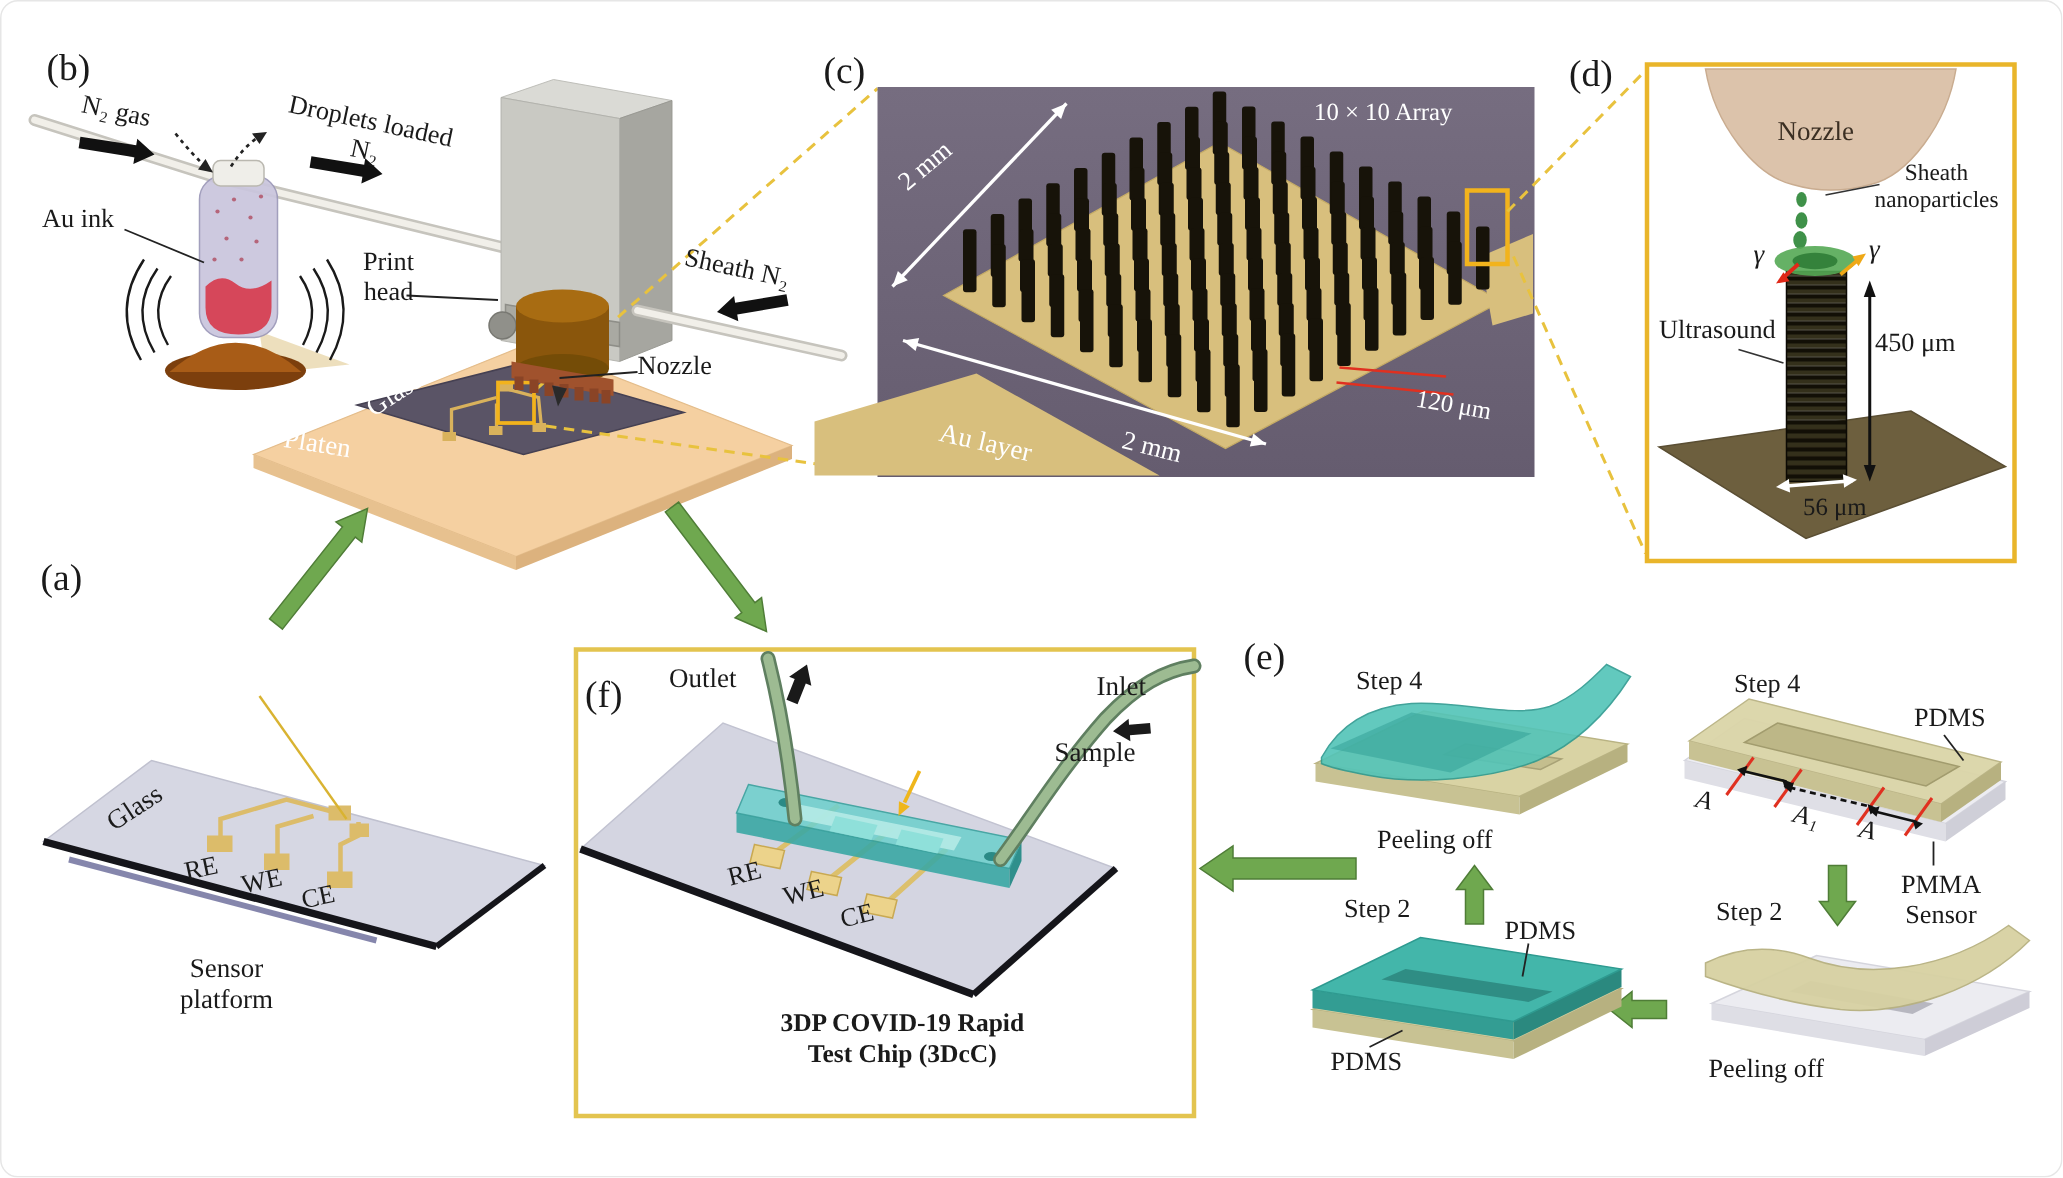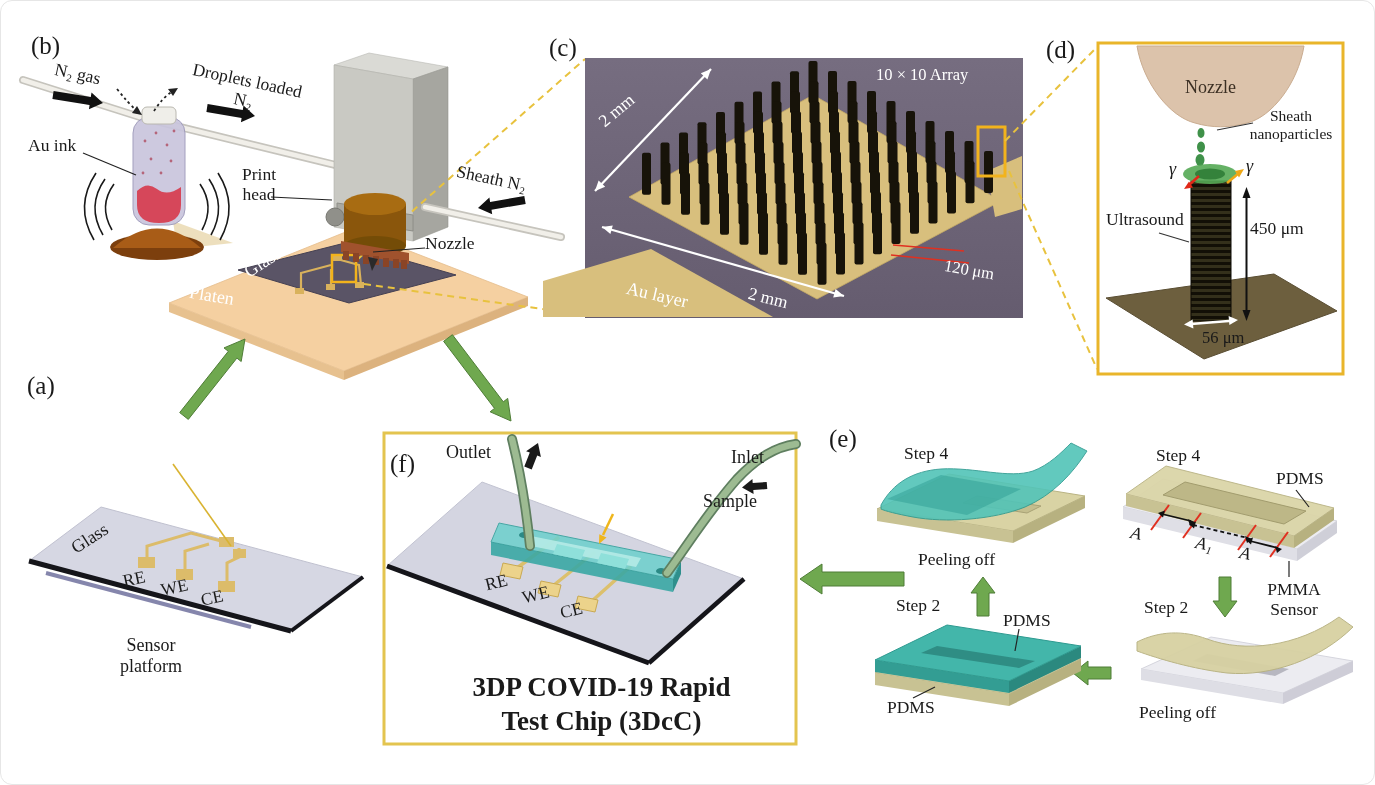--- a/index.html
+++ b/index.html
@@ -16,21 +16,21 @@
   .it{font-style:italic;}
   .t12{transform:rotate(12deg);transform-origin:left top;}
   .tm33{transform:rotate(-33deg);transform-origin:left center;}
   .tm40{transform:rotate(-40deg);transform-origin:left center;}
   .t14{transform:rotate(14deg);transform-origin:left top;}
   .t13{transform:rotate(13deg);transform-origin:left top;}
   .t10{transform:rotate(10deg);transform-origin:left top;}
   .t9{transform:rotate(9deg);transform-origin:left top;}
   .tm12{transform:rotate(-12deg);transform-origin:left top;}
   .tm14{transform:rotate(-14deg);transform-origin:left top;}
-  .title{font-size:27px;font-weight:bold;line-height:1.25;}
+  .title{font-size:17px;font-weight:bold;line-height:1.25;}
   .small{font-size:15.5px;}
   .s16{font-size:16.5px;}
   .s18{font-size:18px;}
 </style>
 </head>
 <body>
 
 <div id="stage">
 
 <svg id="art" viewBox="0 0 1375 785">

